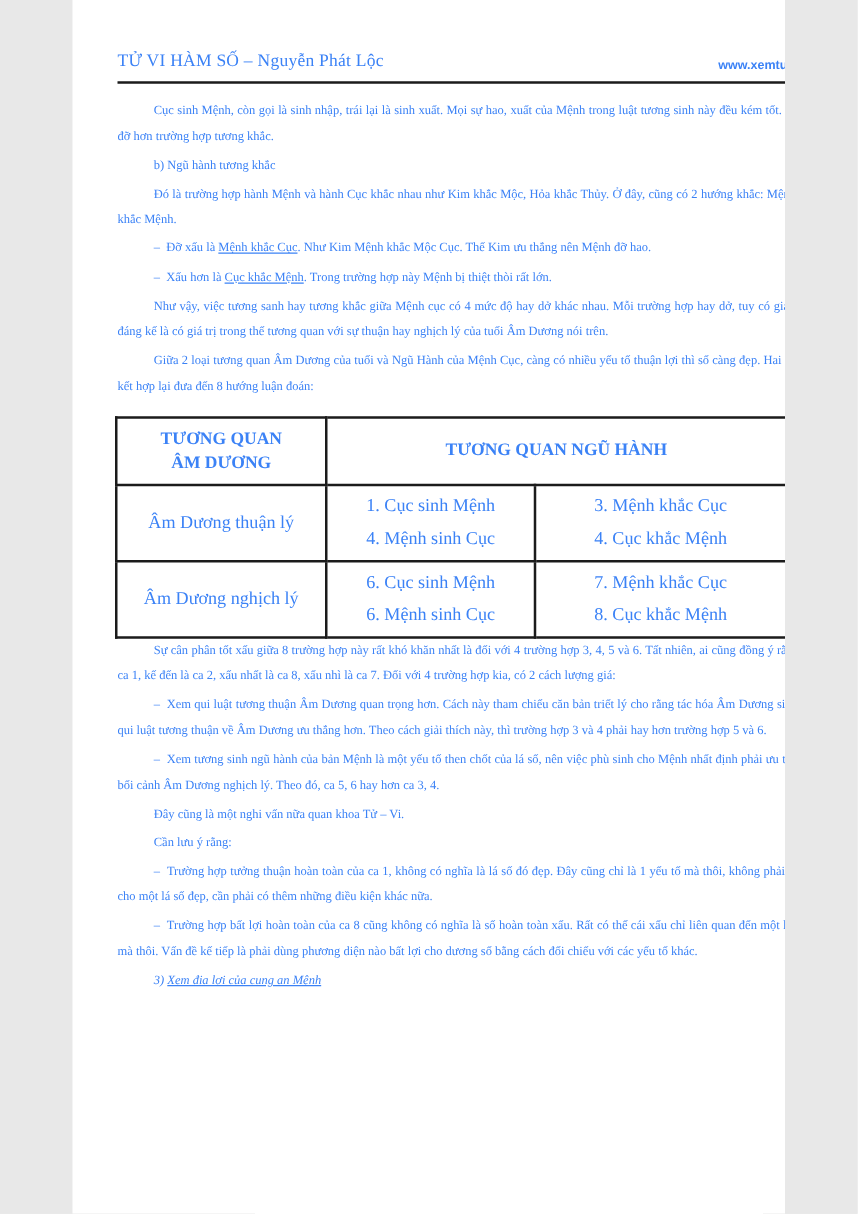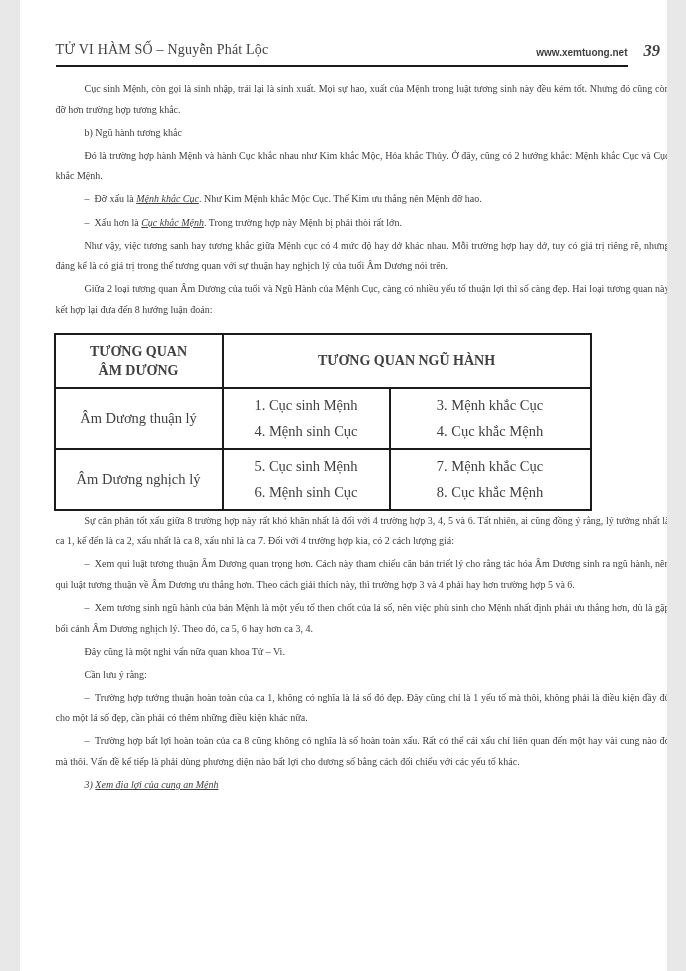--- a/index.html
+++ b/index.html
@@ -1,23 +1,23 @@
 <!DOCTYPE html>
 <html><head>
 <meta charset="utf-8">
 <style>
   html, body { margin: 0; padding: 0; background: #e8e8e8; }
   .page {
     position: relative;
-    width: 647px;
+    width: 570px;
     height: 971px;
     margin: 0 auto;
     background: #ffffff;
     font-family: "Liberation Serif", "DejaVu Serif", serif;
-    color: #404040;
+    color: #3b82f6;
     overflow: hidden;
   }
   .header-bar {
     position: absolute;
     left: 36px;
     top: 42px;
     width: 572px;
     display: flex;
     justify-content: space-between;
     align-items: flex-end;
@@ -50,21 +50,20 @@
     width: 614px;
   }
   .content p {
     margin: 0 0 2.5px 0;
     text-indent: 29px;
     text-align: justify;
     font-size: 10px;
     line-height: 20.6px;
   }
   .em-iu {
-    font-style: italic;
     text-decoration: underline;
   }
   .subsection {
     font-style: italic;
   }
   table.relation-table {
     border-collapse: collapse;
     width: 536px;
     margin: 12px 0 0 -2px;
     table-layout: fixed;
@@ -103,21 +102,21 @@
   <div class="content">
 
     <p>Cục sinh Mệnh, còn gọi là sinh nhập, trái lại là sinh xuất. Mọi sự hao, xuất của Mệnh trong luật tương sinh này đều kém tốt. Nhưng đó cũng còn đỡ hơn trường hợp tương khắc.</p>
 
     <p>b) Ngũ hành tương khắc</p>
 
     <p>Đó là trường hợp hành Mệnh và hành Cục khắc nhau như Kim khắc Mộc, Hỏa khắc Thủy. Ở đây, cũng có 2 hướng khắc: Mệnh khắc Cục và Cục khắc Mệnh.</p>
 
     <p><span>–&nbsp;&nbsp;Đỡ xấu là </span><span class="em-iu">Mệnh khắc Cục</span><span>. Như Kim Mệnh khắc Mộc Cục. Thế Kim ưu thắng nên Mệnh đỡ hao.</span></p>
 
-    <p><span>–&nbsp;&nbsp;Xấu hơn là </span><span class="em-iu">Cục khắc Mệnh</span><span>. Trong trường hợp này Mệnh bị phải thòi rất lớn.</span></p>
+    <p><span>–&nbsp;&nbsp;Xấu hơn là </span><span class="em-iu">Cục khắc Mệnh</span><span>. Trong trường hợp này Mệnh bị thiệt thòi rất lớn.</span></p>
 
     <p>Như vậy, việc tương sanh hay tương khắc giữa Mệnh cục có 4 mức độ hay dở khác nhau. Mỗi trường hợp hay dở, tuy có giá trị riêng rẽ, nhưng đáng kể là có giá trị trong thế tương quan với sự thuận hay nghịch lý của tuổi Âm Dương nói trên.</p>
 
     <p>Giữa 2 loại tương quan Âm Dương của tuổi và Ngũ Hành của Mệnh Cục, càng có nhiều yếu tố thuận lợi thì số càng đẹp. Hai loại tương quan này kết hợp lại đưa đến 8 hướng luận đoán:</p>
 
     <table class="relation-table">
       <colgroup>
         <col style="width:168px">
         <col style="width:167px">
         <col style="width:201px">
@@ -137,21 +136,21 @@
             <div>4. Mệnh sinh Cục</div>
           </td>
           <td class="list-cell">
             <div>3. Mệnh khắc Cục</div>
             <div>4. Cục khắc Mệnh</div>
           </td>
         </tr>
         <tr>
           <td>Âm Dương nghịch lý</td>
           <td class="list-cell">
-            <div>5. Cục sinh Mệnh</div>
+            <div>6. Cục sinh Mệnh</div>
             <div>6. Mệnh sinh Cục</div>
           </td>
           <td class="list-cell">
             <div>7. Mệnh khắc Cục</div>
             <div>8. Cục khắc Mệnh</div>
           </td>
         </tr>
       </tbody>
     </table>
 

